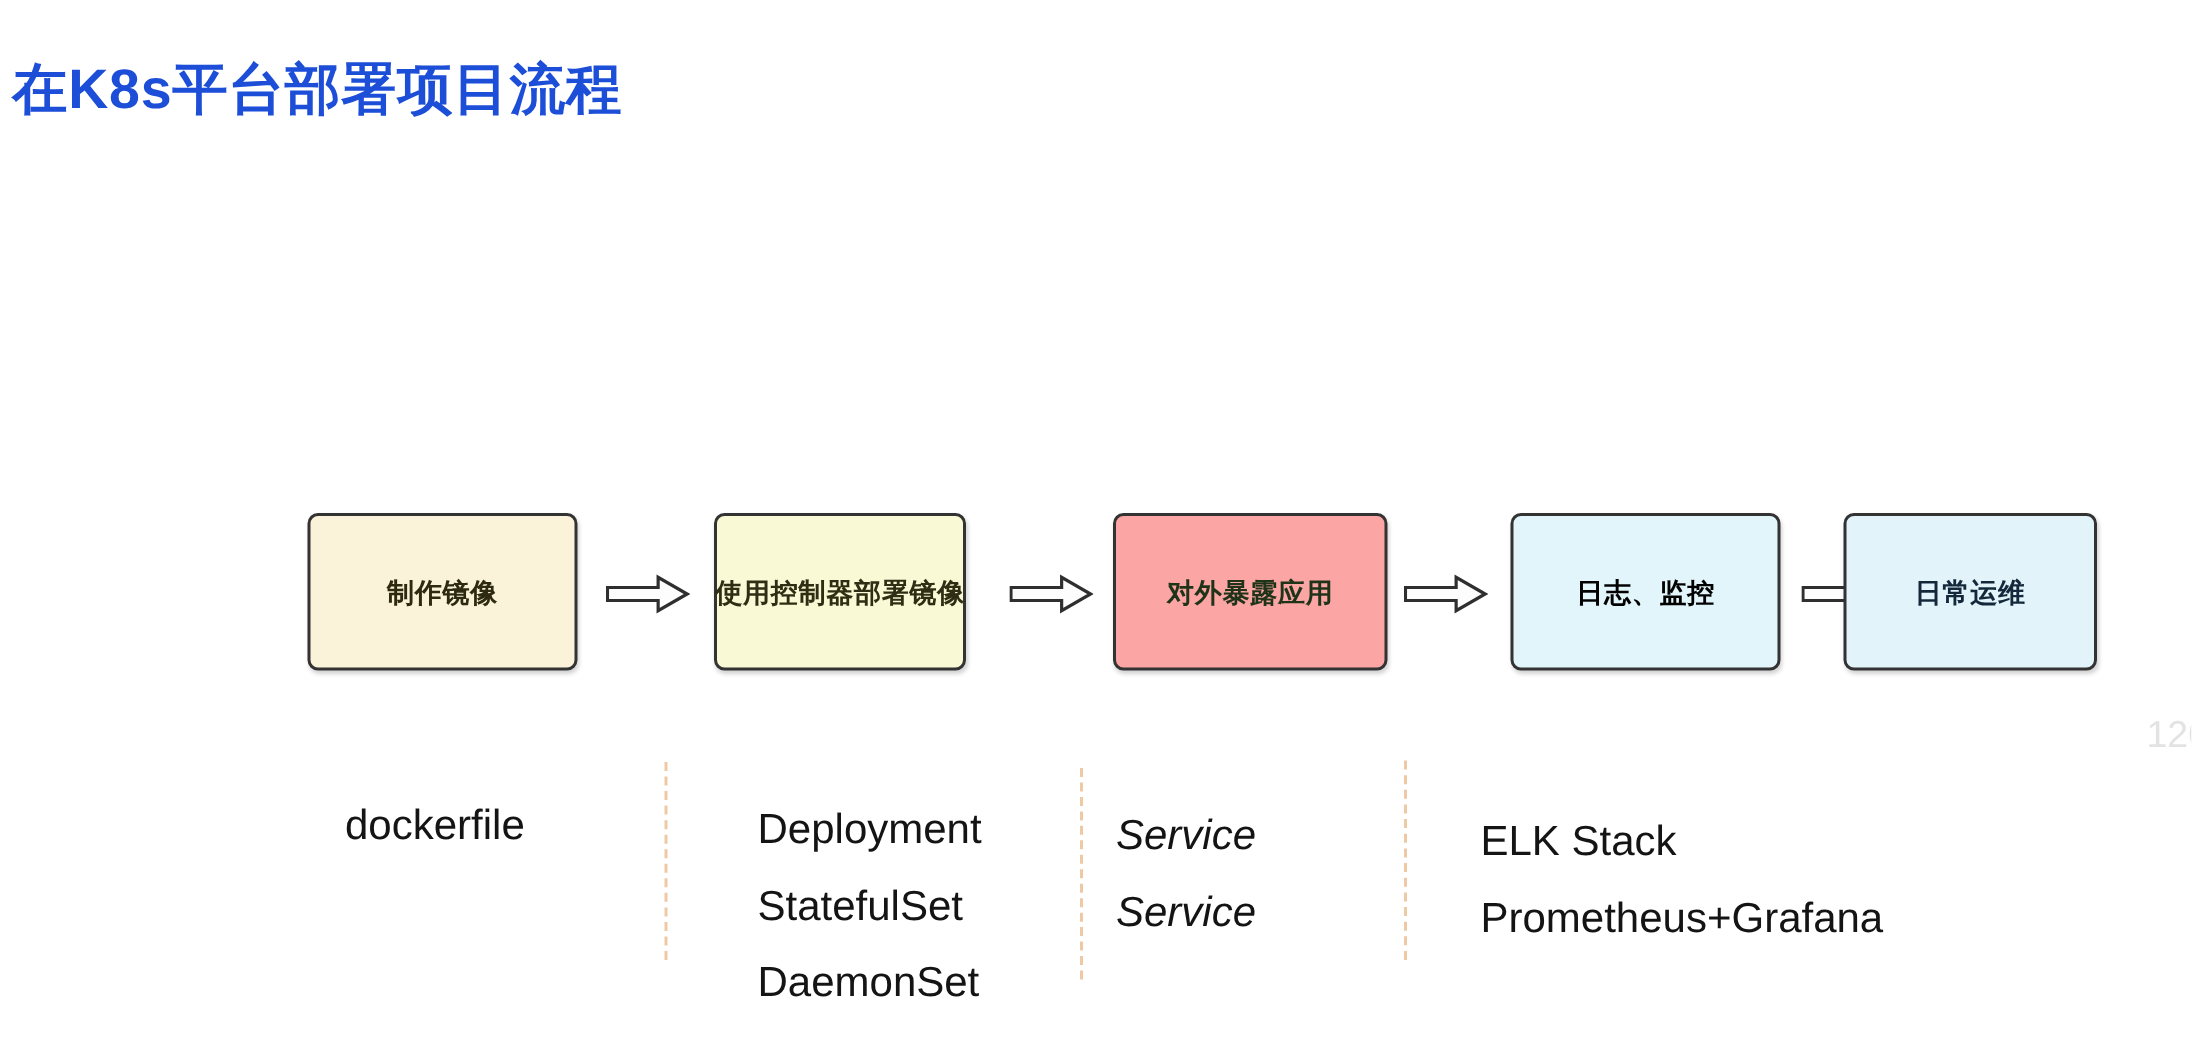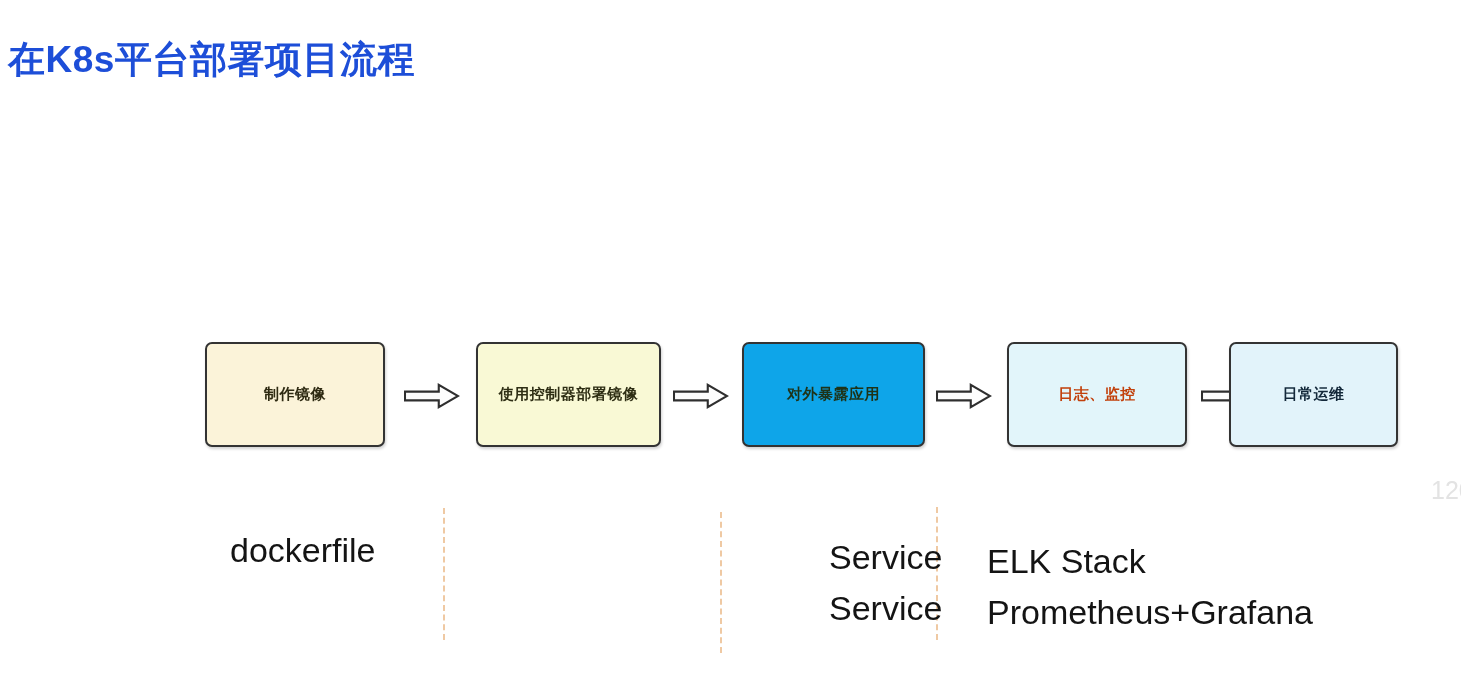--- a/index.html
+++ b/index.html
@@ -27,27 +27,27 @@
     height: 105px;
     box-sizing: border-box;
     border: 2.5px solid #333333;
     border-radius: 7px;
     display: flex;
     align-items: center;
     justify-content: center;
     box-shadow: 1px 2px 3px rgba(0,0,0,0.18);
   }
   .flow-box .box-label {
-    font-size: 15px;
+    font-size: 18px;
     font-weight: bold;
     white-space: nowrap;
     letter-spacing: 0.5px;
   }
   .box-1 { left: 205px;  width: 180px; }
-  .box-2 { left: 476px;  width: 185px; justify-content: center; }
+  .box-2 { left: 476px;  width: 168px; justify-content: center; }
   .box-3 { left: 742px;  width: 183px; }
   .box-4 { left: 1007px; width: 180px; }
   .box-5 { left: 1229px; width: 169px; text-align: right; }
   .flow-arrow {
     position: absolute;
     top: 382px;
     width: 56px;
     height: 28px;
   }
   .arrow-1 { left: 404px; }
@@ -60,27 +60,27 @@
     border-left: 2px dashed #efc9a3;
   }
   .divider-1 { left: 443px; top: 508px; height: 132px; }
   .divider-2 { left: 720px; top: 512px; height: 141px; }
   .divider-3 { left: 936px; top: 507px; height: 133px; }
   .note-col {
     position: absolute;
     display: flex;
     flex-direction: column;
     color: #141414;
-    font-size: 34px;
+    font-size: 28px;
     line-height: 34px;
   }
   .note-col .note-item { white-space: nowrap; }
   .col-1 { left: 230px; top: 533px; gap: 17px; }
   .col-2 { left: 505px; top: 536px; gap: 17px; }
-  .col-3 { left: 829px; top: 540px; gap: 17px; }
+  .col-3 { left: 744px; top: 540px; gap: 17px; font-style: italic; }
   .col-4 { left: 987px; top: 544px; gap: 17px; }
   .watermark {
     position: absolute;
     left: 1431px;
     top: 476px;
     font-size: 25px;
     color: #e3e3e3;
     white-space: nowrap;
   }
 </style>
@@ -104,52 +104,57 @@
   <div class="flow-box box-2" style="background-color: rgb(249, 249, 213);">
     <span class="box-label" style="color: rgb(46, 46, 20);">使用控制器部署镜像</span>
   </div>
 
   <div class="flow-arrow arrow-2">
     <svg width="56" height="28" viewBox="0 0 58 28">
       <path d="M1 9.5 H36 V2.5 L56 14 L36 25.5 V18.5 H1 Z" fill="#fdfdfd" stroke="#2f2f2f" stroke-width="2.2" stroke-linejoin="miter"></path>
     </svg>
   </div>
 
-  <div class="flow-box box-3" style="background-color: #0ea5e9; font-family: Liberation Serif, serif;">
+  <div class="flow-box box-3" style="background-color: #fca5a5; font-family: Liberation Serif, serif;">
     <span class="box-label" style="color: rgb(30, 51, 24);">对外暴露应用</span>
   </div>
 
   <div class="flow-arrow arrow-3">
     <svg width="56" height="28" viewBox="0 0 58 28">
       <path d="M1 9.5 H36 V2.5 L56 14 L36 25.5 V18.5 H1 Z" fill="#fdfdfd" stroke="#2f2f2f" stroke-width="2.2" stroke-linejoin="miter"></path>
     </svg>
   </div>
 
   <div class="flow-box box-4" style="background-color: rgb(226, 245, 250);">
-    <span class="box-label" style="color: #c2410c;">日志、监控</span>
+    <span class="box-label" style="color: #000000;">日志、监控</span>
   </div>
 
   <div class="flow-arrow arrow-4">
     <svg width="56" height="28" viewBox="0 0 58 28">
       <path d="M1 9.5 H36 V2.5 L56 14 L36 25.5 V18.5 H1 Z" fill="#fdfdfd" stroke="#2f2f2f" stroke-width="2.2" stroke-linejoin="miter"></path>
     </svg>
   </div>
 
   <div class="flow-box box-5" style="background-color: rgb(226, 243, 250);">
     <span class="box-label" style="color: rgb(19, 40, 58);">日常运维</span>
   </div>
 
   <div class="divider divider-1"></div>
   <div class="divider divider-2"></div>
   <div class="divider divider-3"></div>
 
   <div class="note-col col-1">
     <span class="note-item">dockerfile</span>
   </div>
 
+  <div class="note-col col-2">
+    <span class="note-item">Deployment</span>
+    <span class="note-item">StatefulSet</span>
+    <span class="note-item">DaemonSet</span>
+  </div>
 
   <div class="note-col col-3">
     <span class="note-item">Service</span>
     <span class="note-item">Service</span>
   </div>
 
   <div class="note-col col-4">
     <span class="note-item">ELK Stack</span>
     <span class="note-item">Prometheus+Grafana</span>
   </div>

